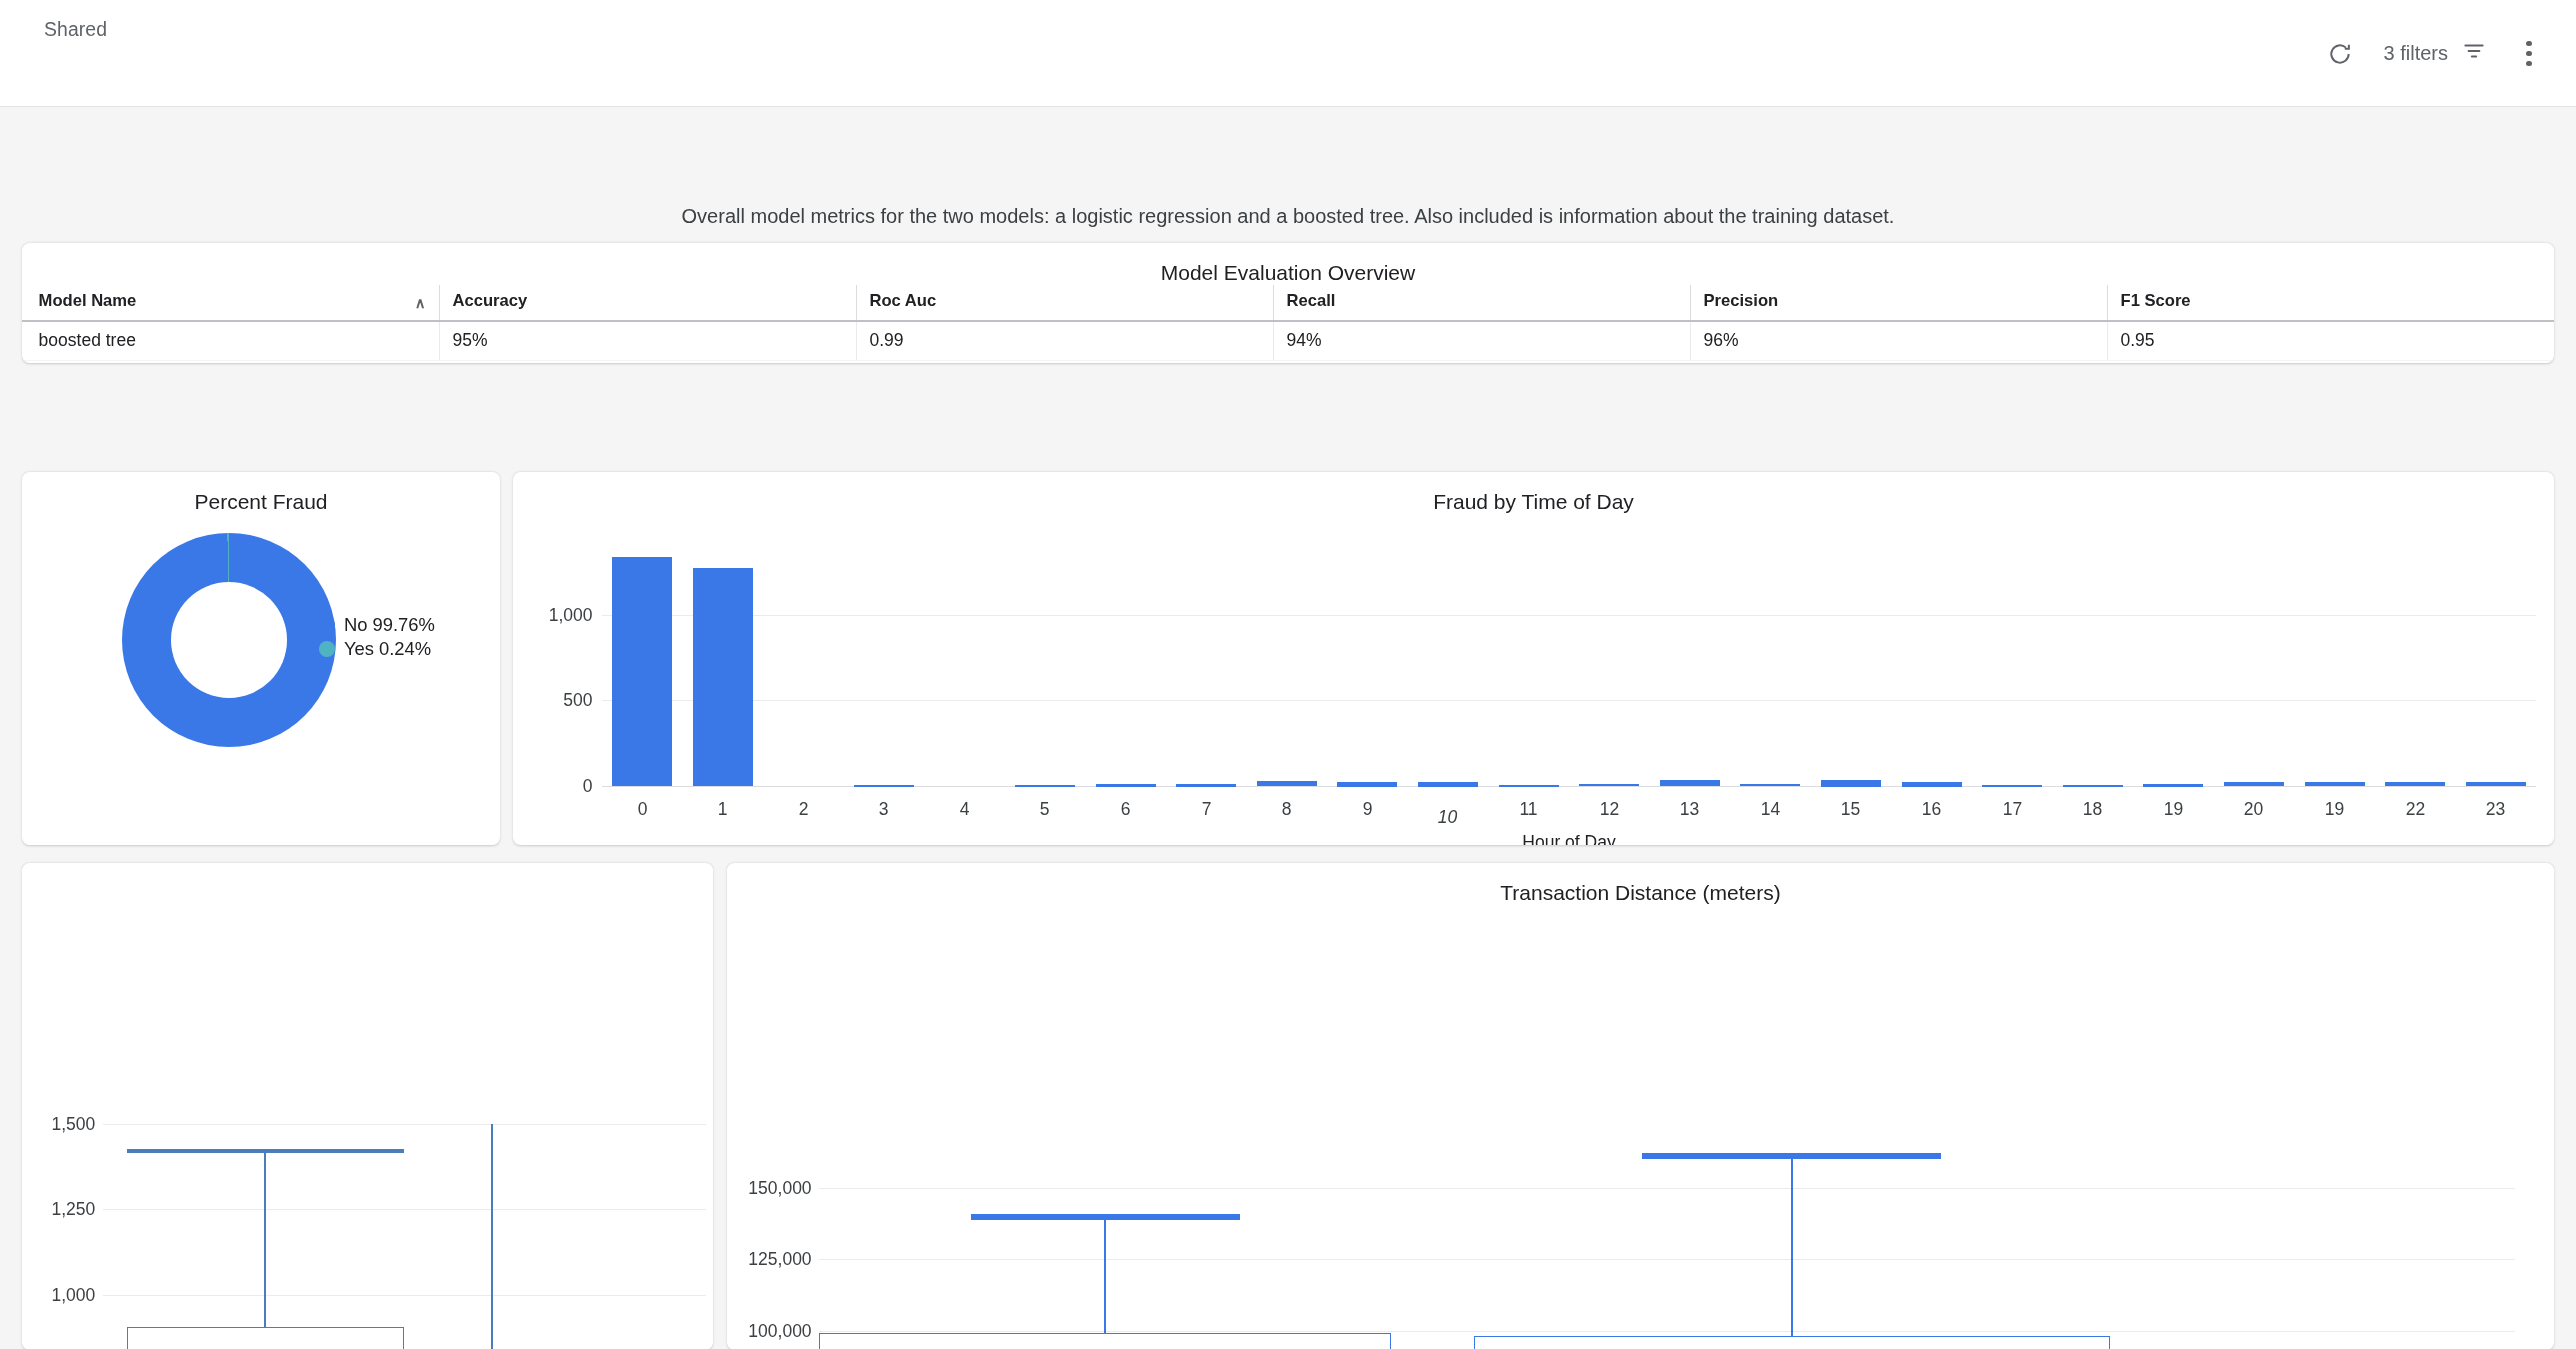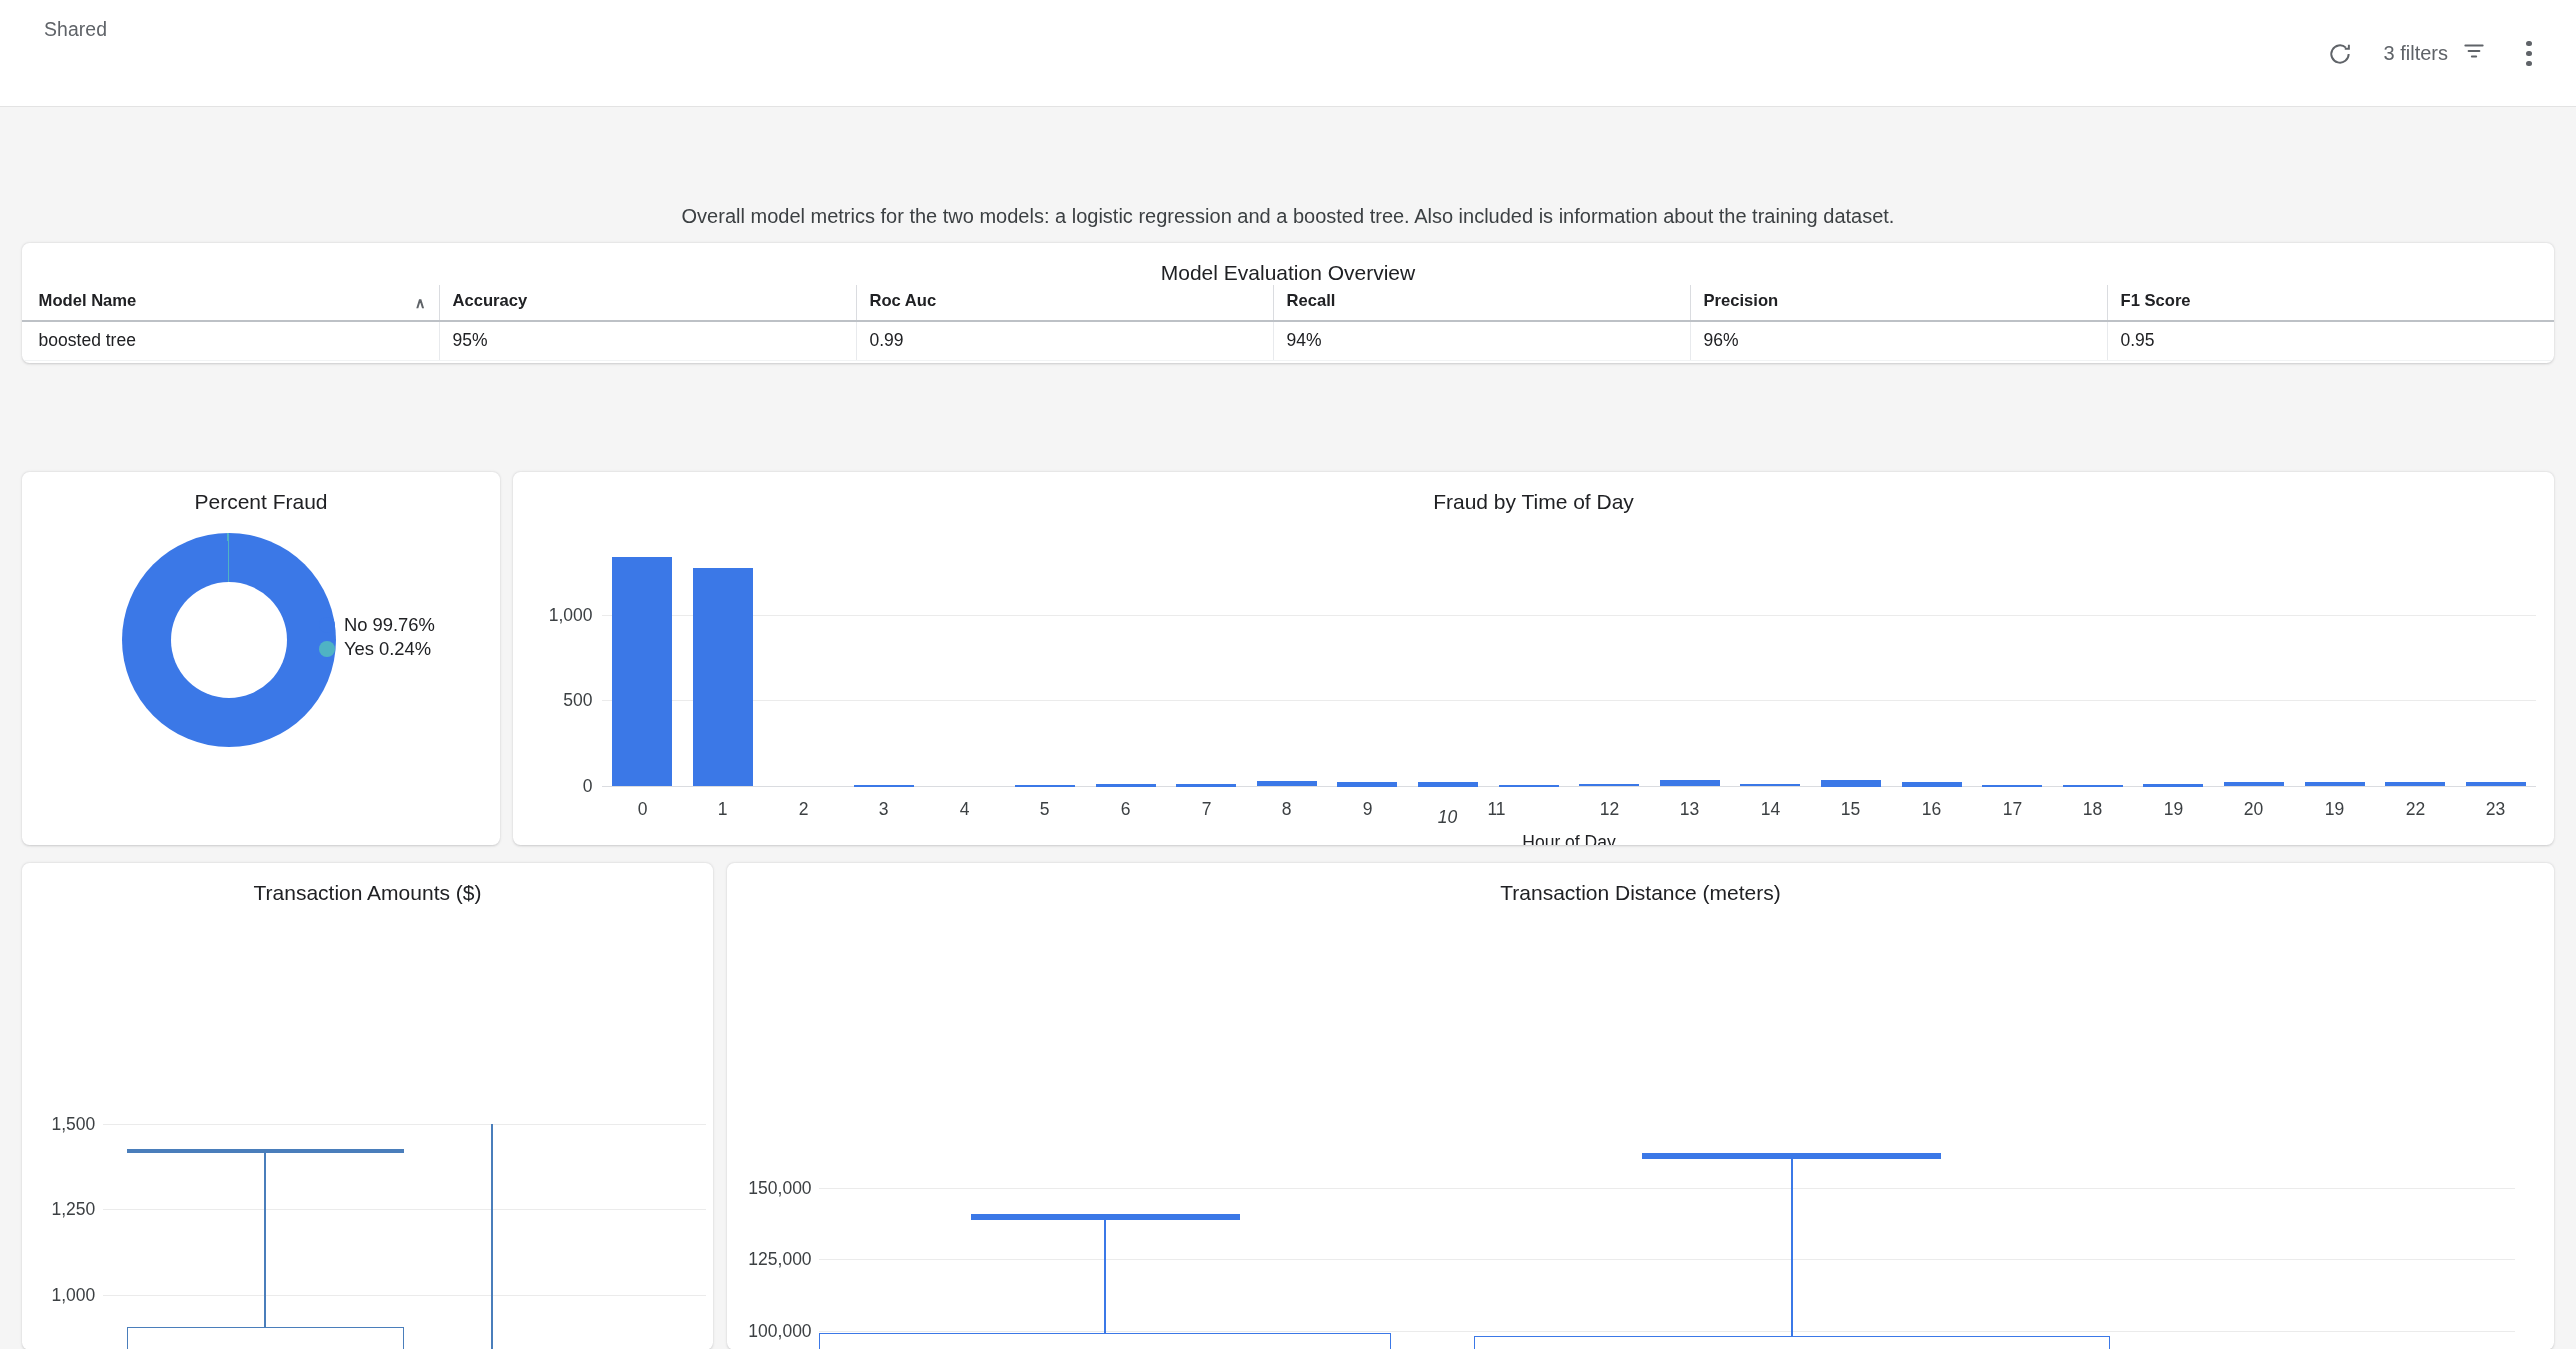--- a/index.html
+++ b/index.html
@@ -324,21 +324,21 @@
         <div class="tick-x" style="left:572px; top:327px; width:81px;">6</div>
         <div class="bar" style="left:663px; top:312px; width:60px; height:2.8px; background:#3b78e7;"></div>
         <div class="tick-x" style="left:653px; top:327px; width:81px;">7</div>
         <div class="bar" style="left:744px; top:309px; width:60px; height:5.2px; background:#3b78e7;"></div>
         <div class="tick-x" style="left:733px; top:327px; width:81px;">8</div>
         <div class="bar" style="left:824px; top:310px; width:60px; height:4.8px; background:#3b78e7;"></div>
         <div class="tick-x" style="left:814px; top:327px; width:81px;">9</div>
         <div class="bar" style="left:905px; top:310px; width:60px; height:4.5px; background:#3b78e7;"></div>
         <div class="tick-x" style="left:894px; top:335px; width:81px;font-style:italic;">10</div>
         <div class="bar" style="left:986px; top:313px; width:60px; height:1.8px; background:#3b78e7;"></div>
-        <div class="tick-x" style="left:943px; top:327px; width:81px;">11</div>
+        <div class="tick-x" style="left:975px; top:327px; width:81px;">11</div>
         <div class="bar" style="left:1066px; top:312px; width:60px; height:2.4px; background:#3b78e7;"></div>
         <div class="tick-x" style="left:1056px; top:327px; width:81px;">12</div>
         <div class="bar" style="left:1147px; top:308px; width:60px; height:6.2px; background:#3b78e7;"></div>
         <div class="tick-x" style="left:1136px; top:327px; width:81px;">13</div>
         <div class="bar" style="left:1227px; top:312px; width:60px; height:2.4px; background:#3b78e7;"></div>
         <div class="tick-x" style="left:1217px; top:327px; width:81px;">14</div>
         <div class="bar" style="left:1308px; top:308px; width:60px; height:6.5px; background:#3b78e7;"></div>
         <div class="tick-x" style="left:1297px; top:327px; width:81px;">15</div>
         <div class="bar" style="left:1389px; top:310px; width:60px; height:4.8px; background:#3b78e7;"></div>
         <div class="tick-x" style="left:1378px; top:327px; width:81px;">16</div>
@@ -354,21 +354,20 @@
         <div class="tick-x" style="left:1781px; top:327px; width:81px;">19</div>
         <div class="bar" style="left:1872px; top:310px; width:60px; height:4.1px; background:#3b78e7;"></div>
         <div class="tick-x" style="left:1862px; top:327px; width:81px;">22</div>
         <div class="bar" style="left:1953px; top:310px; width:60px; height:4.1px; background:#3b78e7;"></div>
         <div class="tick-x" style="left:1942px; top:327px; width:81px;">23</div>
         <div class="axis-title-x" style="left:89px; top:360px; width:1934px;">Hour of Day</div>
       </div>
   </div>
 
   <div class="tile" style="left:22px; top:756px; width:691px; height:487px;">
-    <div class="tile-title">Transaction Amounts ($)</div>
     <div class="plot" id="box1-plot" style="left:0; top:0; width:691px; height:487px;">
         <div class="gridline" style="left:81px; top:432px; width:603px;"></div>
         <div class="tick-y" style="left:-3.7px; top:432px; width:77px;">1,000</div>
         <div class="gridline" style="left:81px; top:346px; width:603px;"></div>
         <div class="tick-y" style="left:-3.7px; top:346px; width:77px;">1,250</div>
         <div class="gridline" style="left:81px; top:261px; width:603px;"></div>
         <div class="tick-y" style="left:-3.7px; top:261px; width:77px;">1,500</div>
         <div class="bx-line" style="left:105px; top:286px; width:277px; height:3.7px; background:#4a7ebb;"></div>
         <div class="bx-line" style="left:242px; top:288px; width:1.8px; height:176px; background:#4a7ebb;"></div>
         <div class="bx-box" style="left:105px; top:464px; width:277px; height:26px;"></div>

